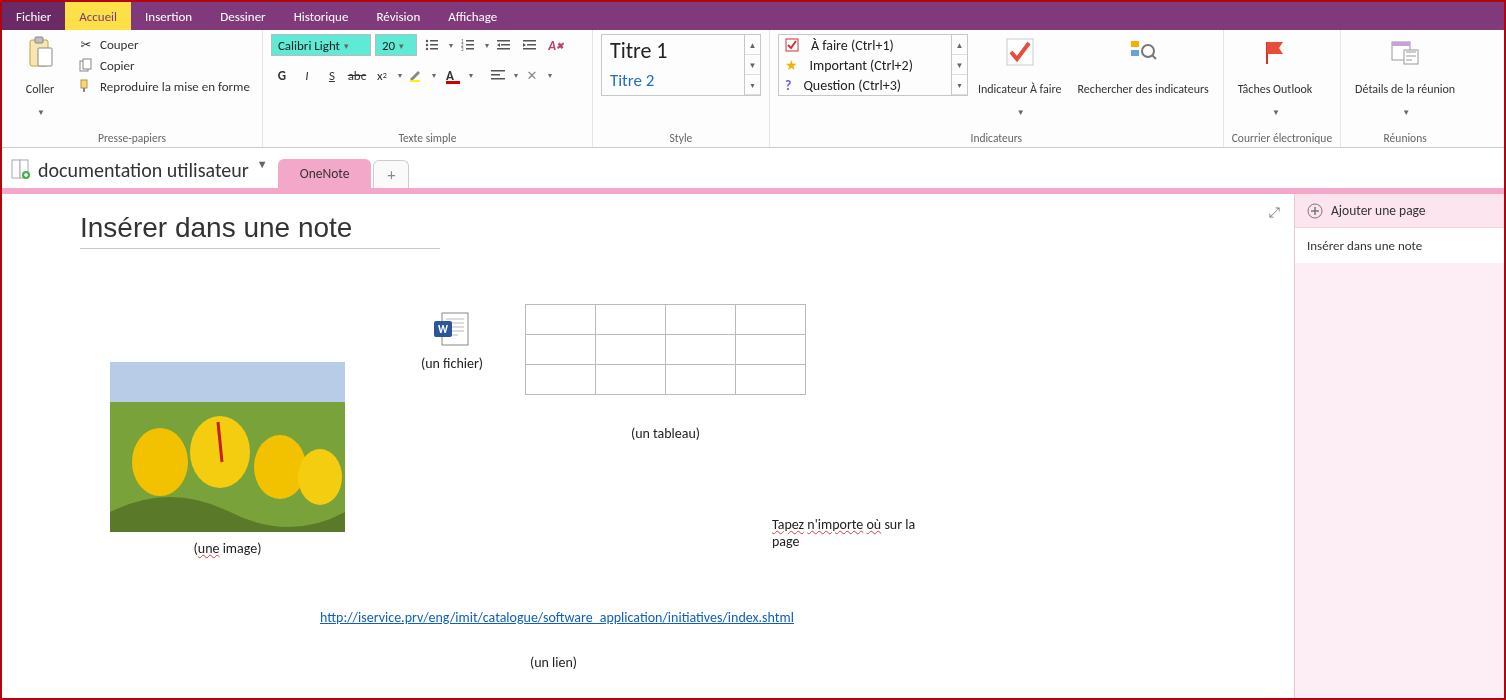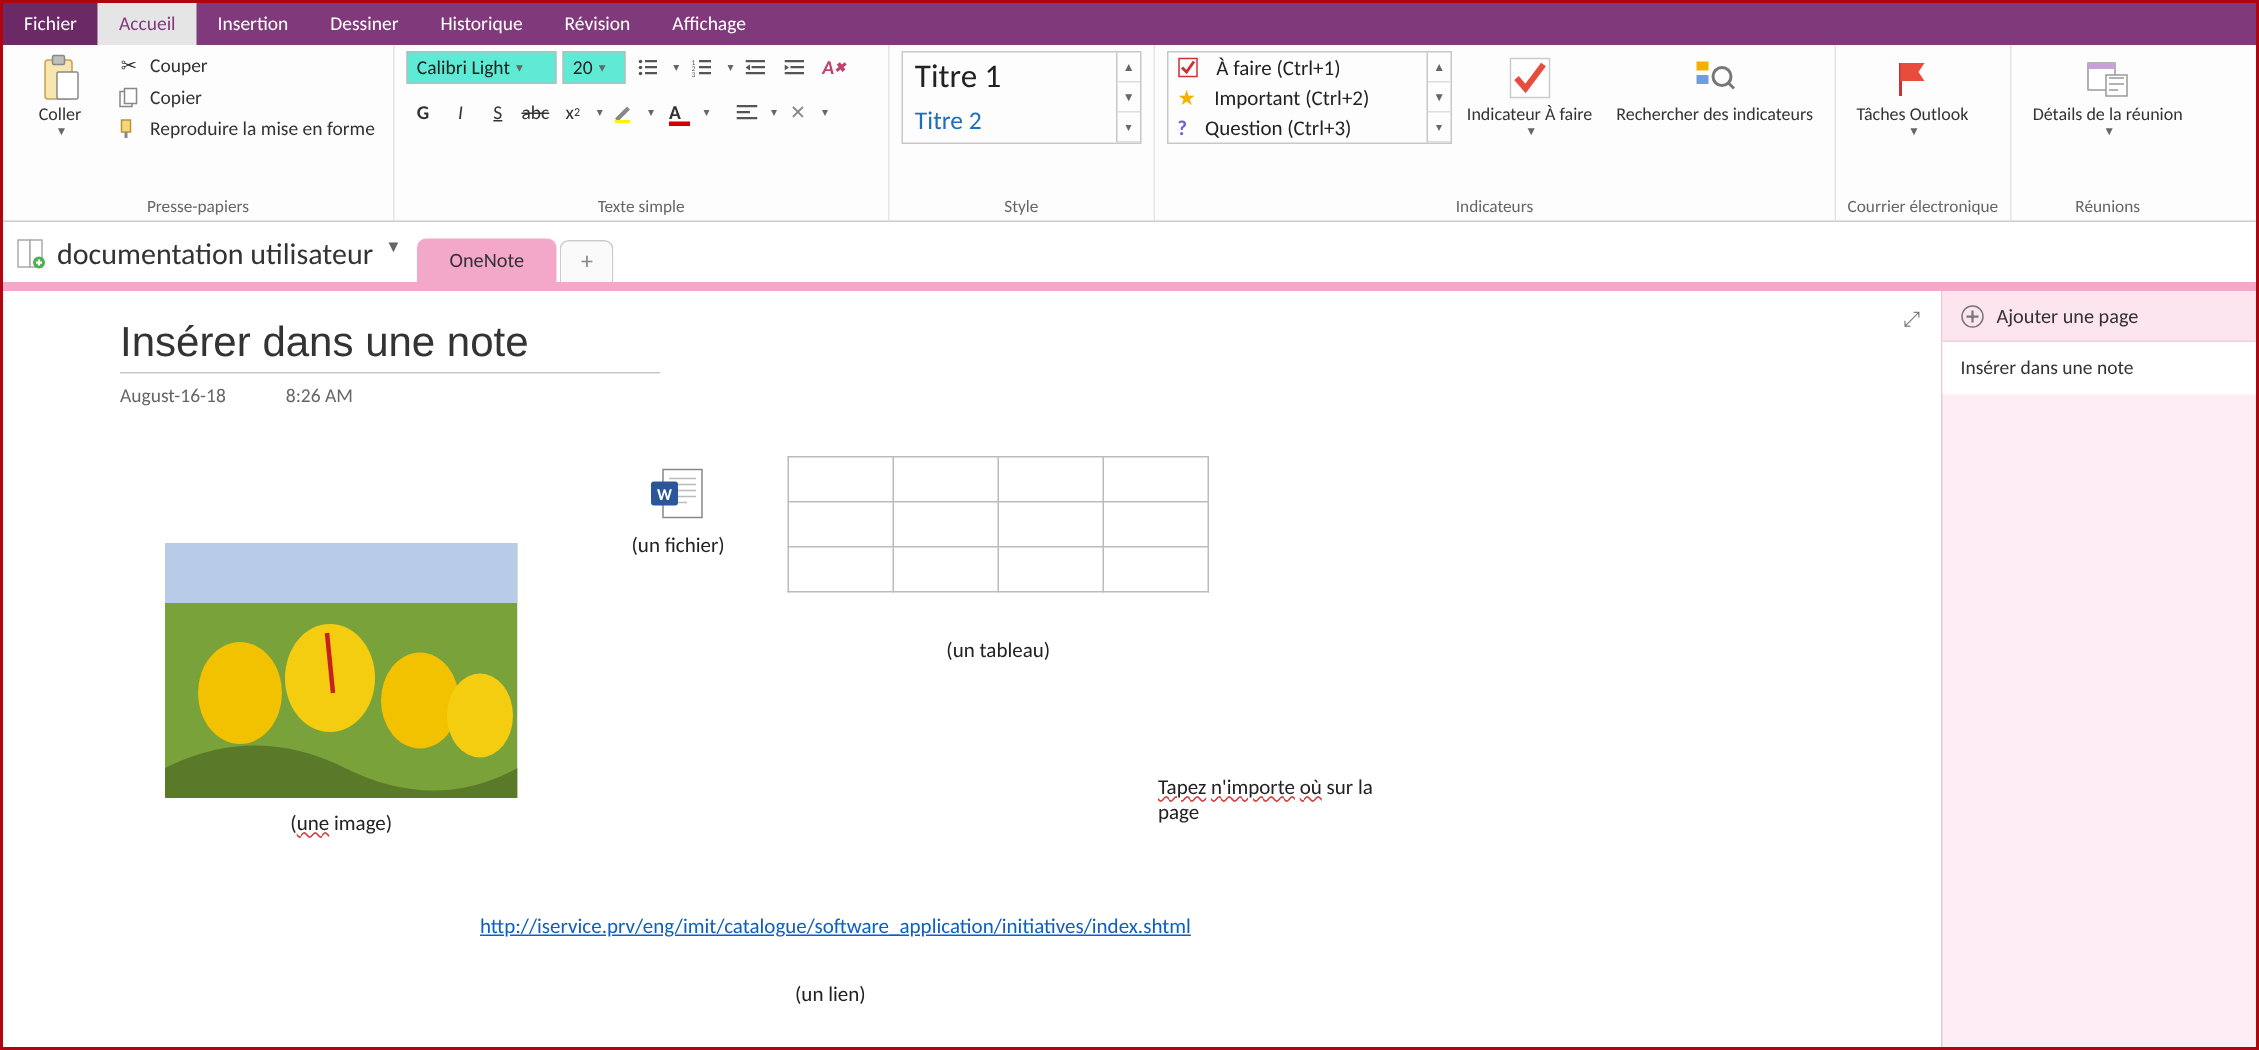--- a/index.html
+++ b/index.html
@@ -33,21 +33,21 @@
     align-items:stretch;
   }
   .tabstrip .tab{
     padding:0 14px;
     color:#fff;
     font-size:13px;
     display:flex;align-items:center;
     cursor:pointer;
   }
   .tabstrip .tab.file{background:var(--purple-dark);}
-  .tabstrip .tab.active{background:#e5e5e5;color:var(--purple);}
+  .tabstrip .tab.active{background:#fde047;color:var(--purple);}
   
   .ribbon{
     height:118px;
     background:#fdfdfd;
     border-bottom:1px solid #ccc;
     display:flex;
   }
   .group{
     border-right:1px solid #e5e5e5;
     padding:4px 8px 2px 8px;
@@ -55,21 +55,21 @@
     justify-content:space-between;
   }
   .group-body{display:flex;align-items:flex-start;gap:4px;}
   .group-label{
     text-align:center;font-size:11.5px;color:var(--gray-label);
     padding:2px 0 0 0;
   }
   .big-btn{
     display:flex;flex-direction:column;align-items:center;
     padding:2px 6px;cursor:pointer;min-width:60px;
-    font-size:12px;color:#333;text-align:center;line-height:1.2;
+    font-size:12px;color:#333;text-align:center;line-height:1.2;gap:12px;
   }
   .big-btn .ico{width:32px;height:32px;margin-bottom:2px;display:flex;align-items:center;justify-content:center;}
   .small-row{display:flex;align-items:center;gap:6px;padding:2px 4px;cursor:pointer;font-size:13px;color:#333;}
   .small-row .ico{width:16px;height:16px;display:flex;align-items:center;justify-content:center;}
   .stack{display:flex;flex-direction:column;gap:1px;}
   .font-combo{border:1px solid #bbb;background:#5eead4;height:22px;display:flex;align-items:center;padding:0 4px 0 6px;font-size:13px;gap:4px;}
   .font-combo .drop{font-size:9px;color:#666;}
   .fmt-row{display:flex;align-items:center;gap:3px;margin-top:4px;}
   .fmt-btn{width:22px;height:22px;display:flex;align-items:center;justify-content:center;cursor:pointer;font-size:13px;color:#333;}
   .style-gallery{border:1px solid #c8c8c8;width:160px;height:62px;display:flex;}
@@ -417,24 +417,20 @@
 </div>
 <div class="pink-strip"></div>
 
 <div class="main">
   <div class="canvas">
     <span class="expand-ico">⤢</span>
 
     <div class="title-block">
       <div class="page-title">Insérer dans une note</div>
       <div class="title-underline"></div>
-      <div class="date-row">
-        <span>August-16-18</span>
-        <span>8:26 AM</span>
-      </div>
     </div>
 
     <div class="img-block">
       <svg class="tulips" viewBox="0 0 235 170">
         <rect width="235" height="170" fill="#7aa23a"></rect>
         <rect y="0" width="235" height="40" fill="#b8cce8"></rect>
         <ellipse cx="50" cy="100" rx="28" ry="34" fill="#f2c200"></ellipse>
         <ellipse cx="110" cy="90" rx="30" ry="36" fill="#f5cd10"></ellipse>
         <ellipse cx="170" cy="105" rx="26" ry="32" fill="#f2c200"></ellipse>
         <ellipse cx="210" cy="115" rx="22" ry="28" fill="#f5cd10"></ellipse>

